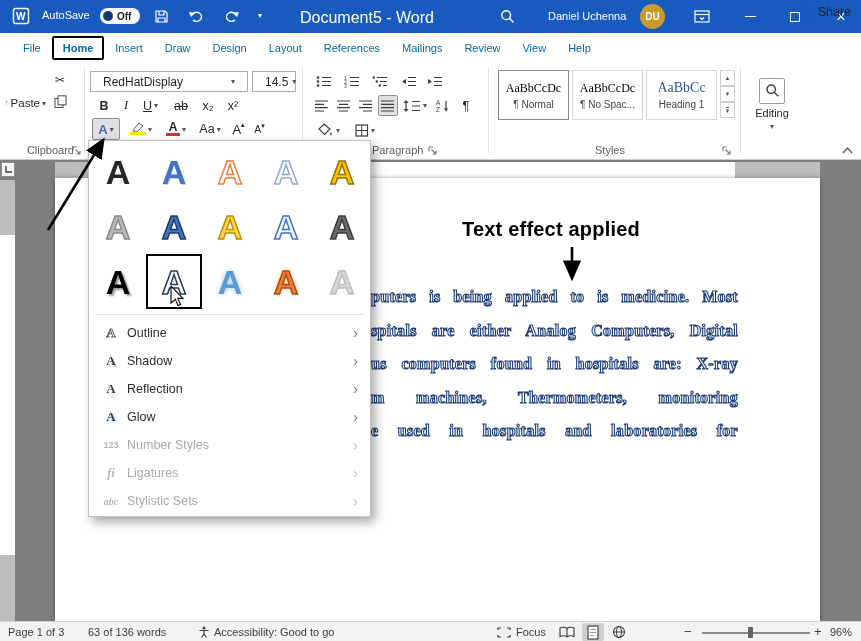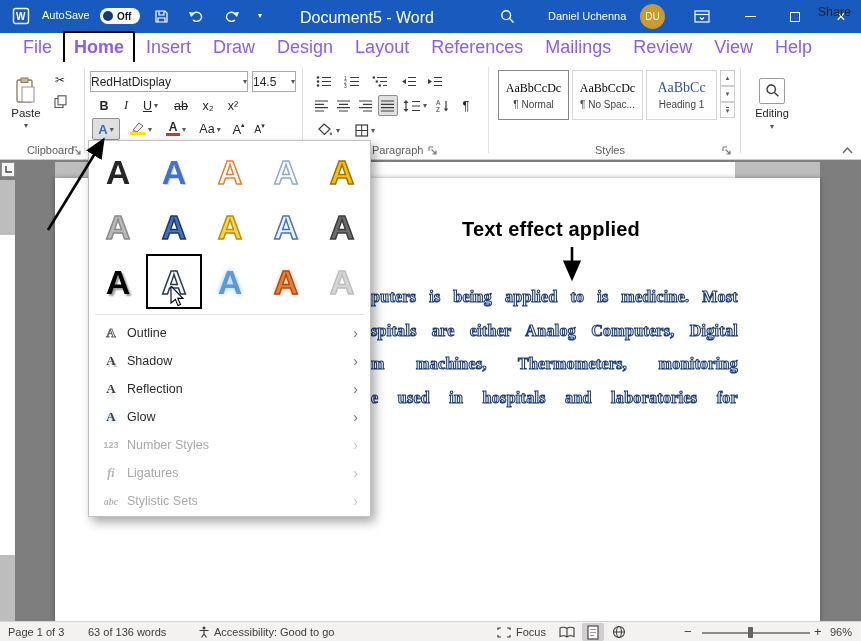--- a/index.html
+++ b/index.html
@@ -6,31 +6,31 @@
 body{background:#555}
 #app{position:relative;width:861px;height:641px;background:#7e7e7e;font-family:"Liberation Sans",sans-serif;overflow:hidden;user-select:none}
 .abs{position:absolute}
 
 #titlebar{position:absolute;left:0;top:0;width:861px;height:33px;background:#185abd;color:#fff}
 #titlebar .tbtxt{font-size:11px;color:#fff}
 .toggle-pill{position:absolute;left:100px;top:8px;width:40px;height:16px;background:#fff;border-radius:8px;display:flex;align-items:center}
 .toggle-knob{width:10px;height:10px;border-radius:50%;background:#0f3c78;margin-left:3px}
 .toggle-state{font-size:10px;color:#1a1a1a;font-weight:700;margin-left:4px}
 .winbtn{position:absolute;top:0;height:33px;width:34px;display:flex;align-items:center;justify-content:center;color:#fff;font-size:14px}
-.avatar{position:absolute;left:640px;top:4px;width:25px;height:25px;border-radius:50%;background:#c99a2c;color:#fff;font-size:10px;font-weight:400;display:flex;align-items:center;justify-content:center}
+.avatar{position:absolute;left:640px;top:4px;width:25px;height:25px;border-radius:50%;background:#c99a2c;color:#fff;font-size:10px;font-weight:700;display:flex;align-items:center;justify-content:center}
 
 #tabrow{position:absolute;left:0;top:33px;width:861px;height:29px;background:#fff;display:flex;align-items:center;padding-left:12px}
-.tab{padding:6px 11px;font-size:18px;color:#8b5cf6;white-space:nowrap}
+.tab{padding:6px 11px;font-size:11px;color:#0369a1;white-space:nowrap}
 .tab-active{border:2px solid #000;border-radius:2px;padding:4px 9px;font-weight:700}
 #share-btn{position:absolute;right:10px;top:5px;display:flex;align-items:center;gap:5px;font-size:12.5px;color:#262626}
 
 #ribbon{position:absolute;left:0;top:62px;width:861px;height:98px;background:#fff;border-bottom:1px solid #cfcdcb}
 .rb{position:absolute;display:flex;align-items:center;justify-content:center;color:#262626;font-size:12.5px;border-radius:2px}
 .vsep{position:absolute;top:5px;height:86px;width:1px;background:#e3e1df}
-.combo{position:absolute;height:21px;border:1px solid #ababab;background:#fff;display:flex;align-items:center;font-size:12px;color:#262626;padding:0 0}
+.combo{position:absolute;height:21px;border:1px solid #ababab;background:#fff;display:flex;align-items:center;font-size:12px;color:#262626;padding:0 12px}
 .combo .cv{margin-left:auto;font-size:8px;color:#555;padding-left:4px}
 .chev{font-size:8px;color:#555}
 .grouplabel{position:absolute;top:82px;font-size:11px;color:#605e5c}
 .launcher{position:absolute;top:84px}
 .active-btn{background:#e0e0e0;border:1px solid #8f8f8f}
 .colorbar{position:absolute;left:3px;bottom:2px;height:3px;width:15px}
 .stylecard{position:absolute;top:8px;width:71px;height:50px;background:#fff;border:1px solid #d8d6d4;display:flex;flex-direction:column;align-items:center;justify-content:center;gap:3px}
 .stylecard-selected{border:1px solid #8a8886}
 .stylesample{font-size:12px;font-family:"Liberation Serif",serif}
 .stylename{font-size:10px;color:#444}
@@ -134,21 +134,21 @@
   <div id="share-btn">
     <svg width="14" height="14" viewBox="0 0 14 14">
         <path d="M7 9 V1.5 M4.2 4 L7 1.2 L9.8 4" fill="none" stroke="#185abd" stroke-width="1.3"></path>
         <path d="M4.5 6 H2 V12.5 H12 V6 H9.5" fill="none" stroke="#185abd" stroke-width="1.3"></path>
       </svg>
     <span>Share</span>
   </div>
 
   <div id="ribbon">
 
-    <div class="rb" style="left:6px;top:5px;width:40px;height:72px;flex-direction:column;gap:2px">
+    <div class="rb" style="left:6px;top:5px;width:40px;height:72px;flex-direction:row;gap:2px">
       <svg width="22" height="28" viewBox="0 0 22 28">
           <rect x="2" y="3" width="15" height="22" rx="1.5" fill="#fff" stroke="#8a7a5a" stroke-width="1.3"></rect>
           <rect x="6" y="1" width="7" height="4.5" fill="#c9b99b" stroke="#8a7a5a" stroke-width="1"></rect>
           <rect x="7" y="10" width="12" height="15" fill="#fff" stroke="#9a9a9a" stroke-width="1.1"></rect>
         </svg>
       <span style="font-size:11.5px">Paste</span>
       <span class="chev">▾</span>
     </div>
     <div class="rb" style="left:50px;top:9px;width:20px;height:17px;font-size:12px">✂</div>
     <div class="rb" style="left:50px;top:31px;width:20px;height:17px">
@@ -371,20 +371,21 @@
         <defs>
             <marker id="ah2" markerWidth="9" markerHeight="9" refX="6" refY="3.5" orient="auto">
               <path d="M0,0 L8,3.5 L0,7 Z" fill="#000"></path>
             </marker>
           </defs>
         <line x1="13" y1="3" x2="13" y2="32" stroke="#000" stroke-width="2.6" marker-end="url(#ah2)"></line>
       </svg>
       <div class="abs" style="left:316px;top:110px;width:367px">
           <div class="eline">puters is being applied to is medicine. Most</div>
           <div class="eline">spitals are either Analog Computers, Digital</div>
+          <div class="eline">us computers found in hospitals are: X-ray</div>
           <div class="eline">m machines, Thermometers, monitoring</div>
           <div class="eline">e used in hospitals and laboratories for</div>
         </div>
     </div>
   </div>
 
   <div id="effects-panel">
     <div id="effects-gallery">
         <div class="gcell">
           <span style="color: rgb(38, 38, 38);">A</span>

